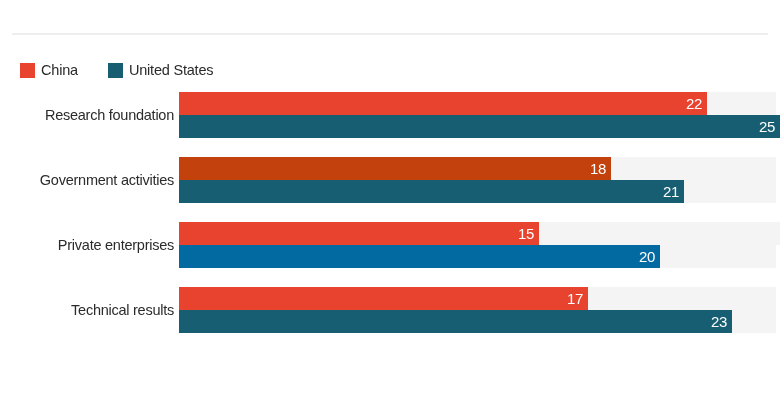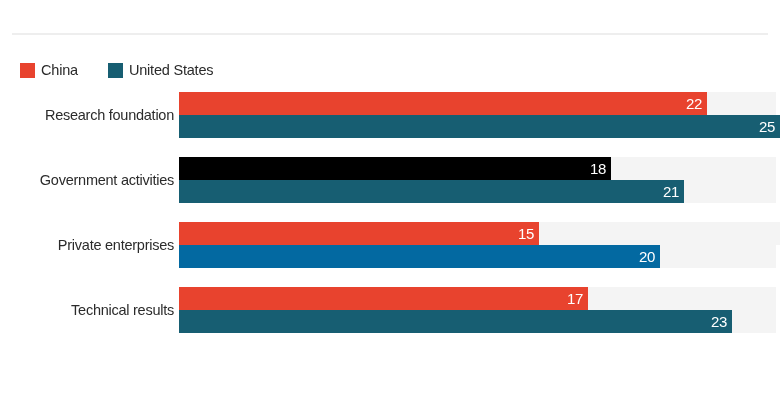--- a/index.html
+++ b/index.html
@@ -146,21 +146,21 @@
       <div class="bar-row us" style="top:23px;">
         <div class="bar-fill" style="width:601px;background:#175e72;">
           <span class="bar-value">25</span>
         </div>
       </div>
     </div>
 
     <div class="group" style="top:157px;">
       <div class="cat-label" style="top:16px;">Government activities</div>
       <div class="bar-row" style="top:0px;">
-        <div class="bar-fill" style="width:432px;background:#000000;">
+        <div class="bar-fill" style="width:432px;background:#c2410c;">
           <span class="bar-value">18</span>
         </div>
       </div>
       <div class="bar-row us" style="top:23px;">
         <div class="bar-fill" style="width:505px;background:#175e72;">
           <span class="bar-value">21</span>
         </div>
       </div>
     </div>
 

